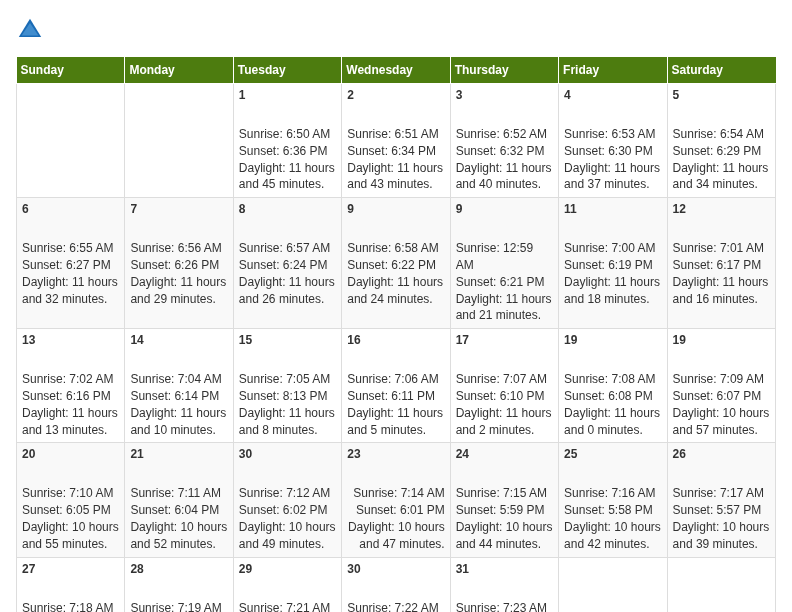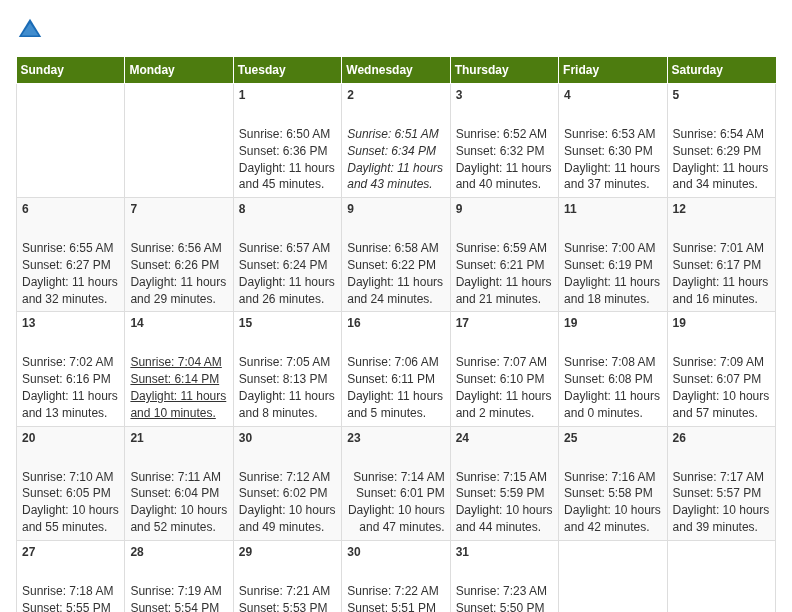--- a/index.html
+++ b/index.html
@@ -124,21 +124,21 @@
         <td class="empty"></td>
         <td class="empty"></td>
         <td>
           <span class="day-num">1</span>
           <div class="day-info" style="white-space: pre-line;">Sunrise: 6:50 AM
 Sunset: 6:36 PM
 Daylight: 11 hours and 45 minutes.</div>
         </td>
         <td>
           <span class="day-num">2</span>
-          <div class="day-info" style="white-space: pre-line; font-style: italic;">Sunrise: 6:51 AM
+          <div class="day-info" style="white-space: pre-line;">Sunrise: 6:51 AM
 Sunset: 6:34 PM
 Daylight: 11 hours and 43 minutes.</div>
         </td>
         <td>
           <span class="day-num">3</span>
           <div class="day-info" style="white-space: pre-line;">Sunrise: 6:52 AM
 Sunset: 6:32 PM
 Daylight: 11 hours and 40 minutes.</div>
         </td>
         <td>
@@ -174,21 +174,21 @@
 Daylight: 11 hours and 26 minutes.</div>
         </td>
         <td>
           <span class="day-num">9</span>
           <div class="day-info" style="white-space: pre-line;">Sunrise: 6:58 AM
 Sunset: 6:22 PM
 Daylight: 11 hours and 24 minutes.</div>
         </td>
         <td>
           <span class="day-num">9</span>
-          <div class="day-info" style="white-space: pre-line;">Sunrise: 6:59 AM
+          <div class="day-info" style="white-space: pre-line;">Sunrise: 12:59 AM
 Sunset: 6:21 PM
 Daylight: 11 hours and 21 minutes.</div>
         </td>
         <td>
           <span class="day-num">11</span>
           <div class="day-info" style="white-space: pre-line;">Sunrise: 7:00 AM
 Sunset: 6:19 PM
 Daylight: 11 hours and 18 minutes.</div>
         </td>
         <td>
@@ -200,21 +200,21 @@
       </tr>
       <tr>
         <td>
           <span class="day-num">13</span>
           <div class="day-info" style="white-space: pre-line;">Sunrise: 7:02 AM
 Sunset: 6:16 PM
 Daylight: 11 hours and 13 minutes.</div>
         </td>
         <td>
           <span class="day-num">14</span>
-          <div class="day-info" style="white-space: pre-line; text-decoration: underline;">Sunrise: 7:04 AM
+          <div class="day-info" style="white-space: pre-line;">Sunrise: 7:04 AM
 Sunset: 6:14 PM
 Daylight: 11 hours and 10 minutes.</div>
         </td>
         <td>
           <span class="day-num">15</span>
           <div class="day-info" style="white-space: pre-line;">Sunrise: 7:05 AM
 Sunset: 8:13 PM
 Daylight: 11 hours and 8 minutes.</div>
         </td>
         <td>

